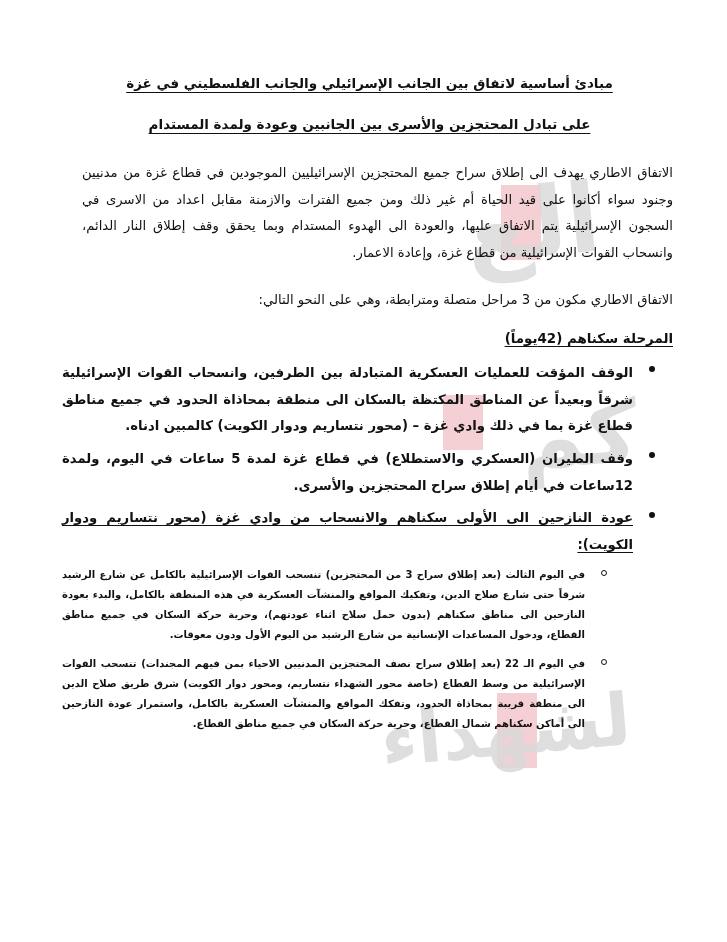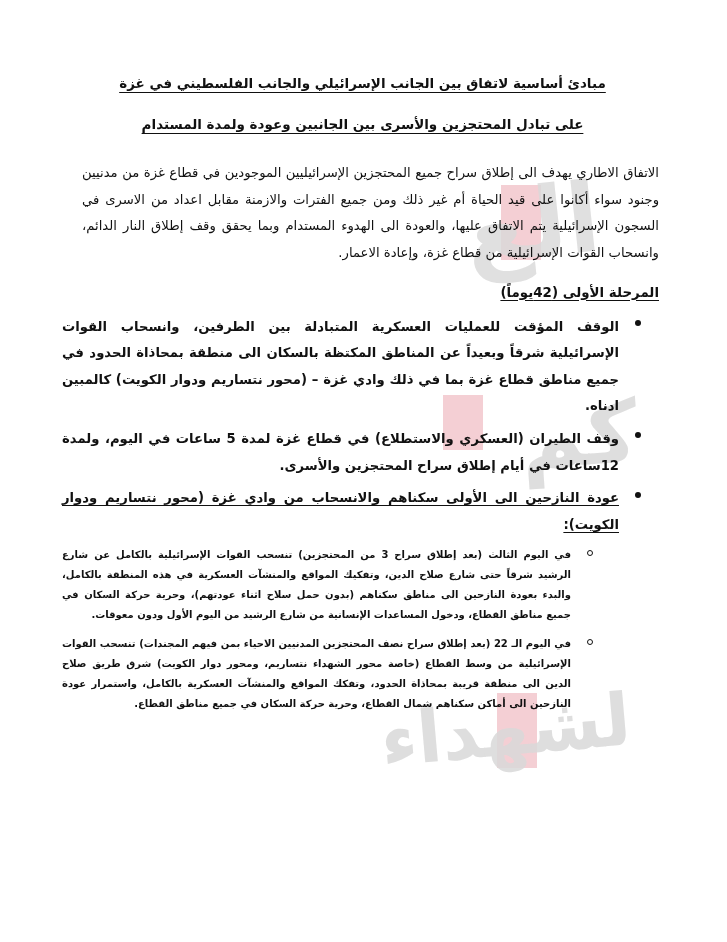--- a/index.html
+++ b/index.html
@@ -45,21 +45,21 @@
     font-family: "DejaVu Sans", "Liberation Sans", sans-serif;
     font-weight: 700;
     white-space: nowrap;
     user-select: none;
   }
 
   
   .content {
     position: relative;
     z-index: 2;
-    padding: 72px 64px 0 62px;
+    padding: 72px 50px 0 62px;
     box-sizing: border-box;
   }
 
   .doc-title {
     text-align: center;
     font-size: 13.5px;
     font-weight: 700;
     line-height: 1.7;
     text-decoration: underline;
     text-underline-offset: 4px;
@@ -174,22 +174,23 @@
   </div>
 
   <div class="content">
 
     <div class="doc-title">مبادئ أساسية لاتفاق بين الجانب الإسرائيلي والجانب الفلسطيني في غزة</div>
 
     <div class="doc-subtitle">على تبادل المحتجزين والأسرى بين الجانبين وعودة ولمدة المستدام</div>
 
     <p class="para">الاتفاق الاطاري يهدف الى إطلاق سراح جميع المحتجزين الإسرائيليين الموجودين في قطاع غزة من مدنيين وجنود سواء أكانوا على قيد الحياة أم غير ذلك ومن جميع الفترات والازمنة مقابل اعداد من الاسرى في السجون الإسرائيلية يتم الاتفاق عليها، والعودة الى الهدوء المستدام وبما يحقق وقف إطلاق النار الدائم، وانسحاب القوات الإسرائيلية من قطاع غزة، وإعادة الاعمار.</p>
 
-
-    <div class="phase-heading">المرحلة الأولى (42يوماً)</div>
+    <p class="para tight">الاتفاق الاطاري مكون من 3 مراحل متصلة ومترابطة، وهي على النحو التالي:</p>
+
+    <div class="phase-heading">المرحلة سكناهم (42يوماً)</div>
 
     <ul class="lvl1">
 
       <li>
         <span class="bullet"></span>
         <span class="li-text">الوقف المؤقت للعمليات العسكرية المتبادلة بين الطرفين، وانسحاب القوات الإسرائيلية شرقاً وبعيداً عن المناطق المكتظة بالسكان الى منطقة بمحاذاة الحدود في جميع مناطق قطاع غزة بما في ذلك وادي غزة – (محور نتساريم ودوار الكويت) كالمبين ادناه.</span>
       </li>
 
       <li>
         <span class="bullet"></span>

